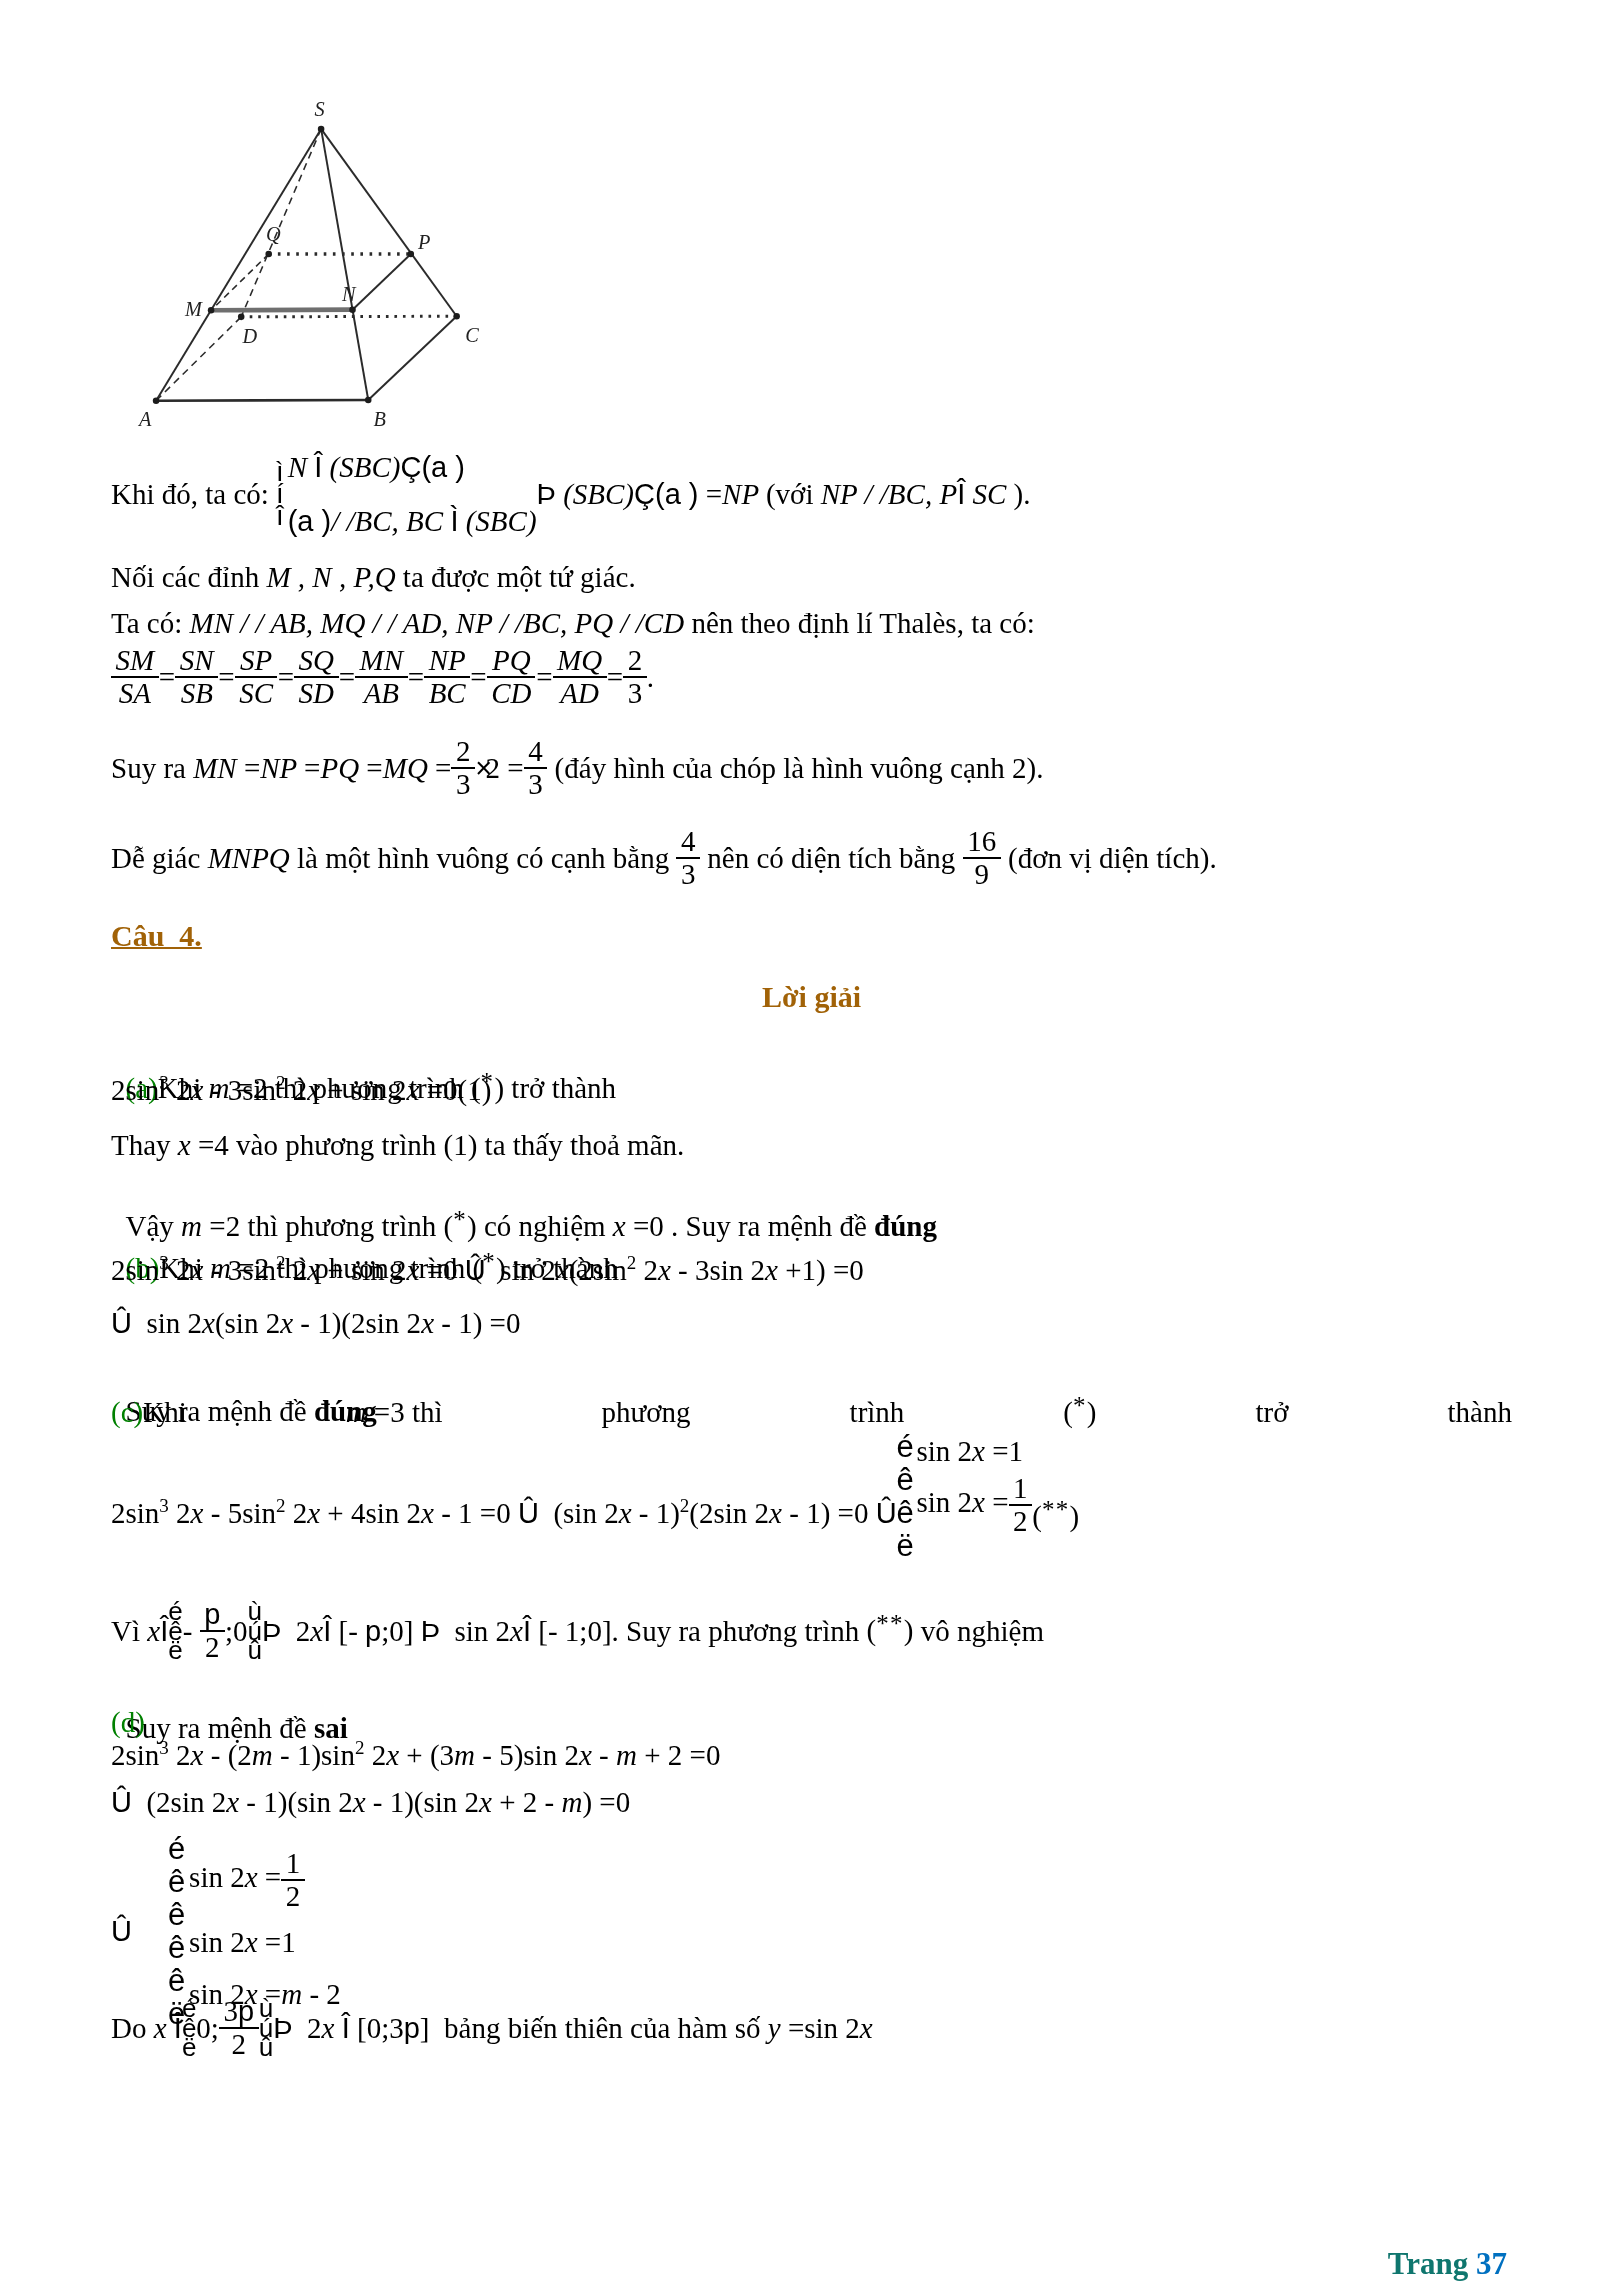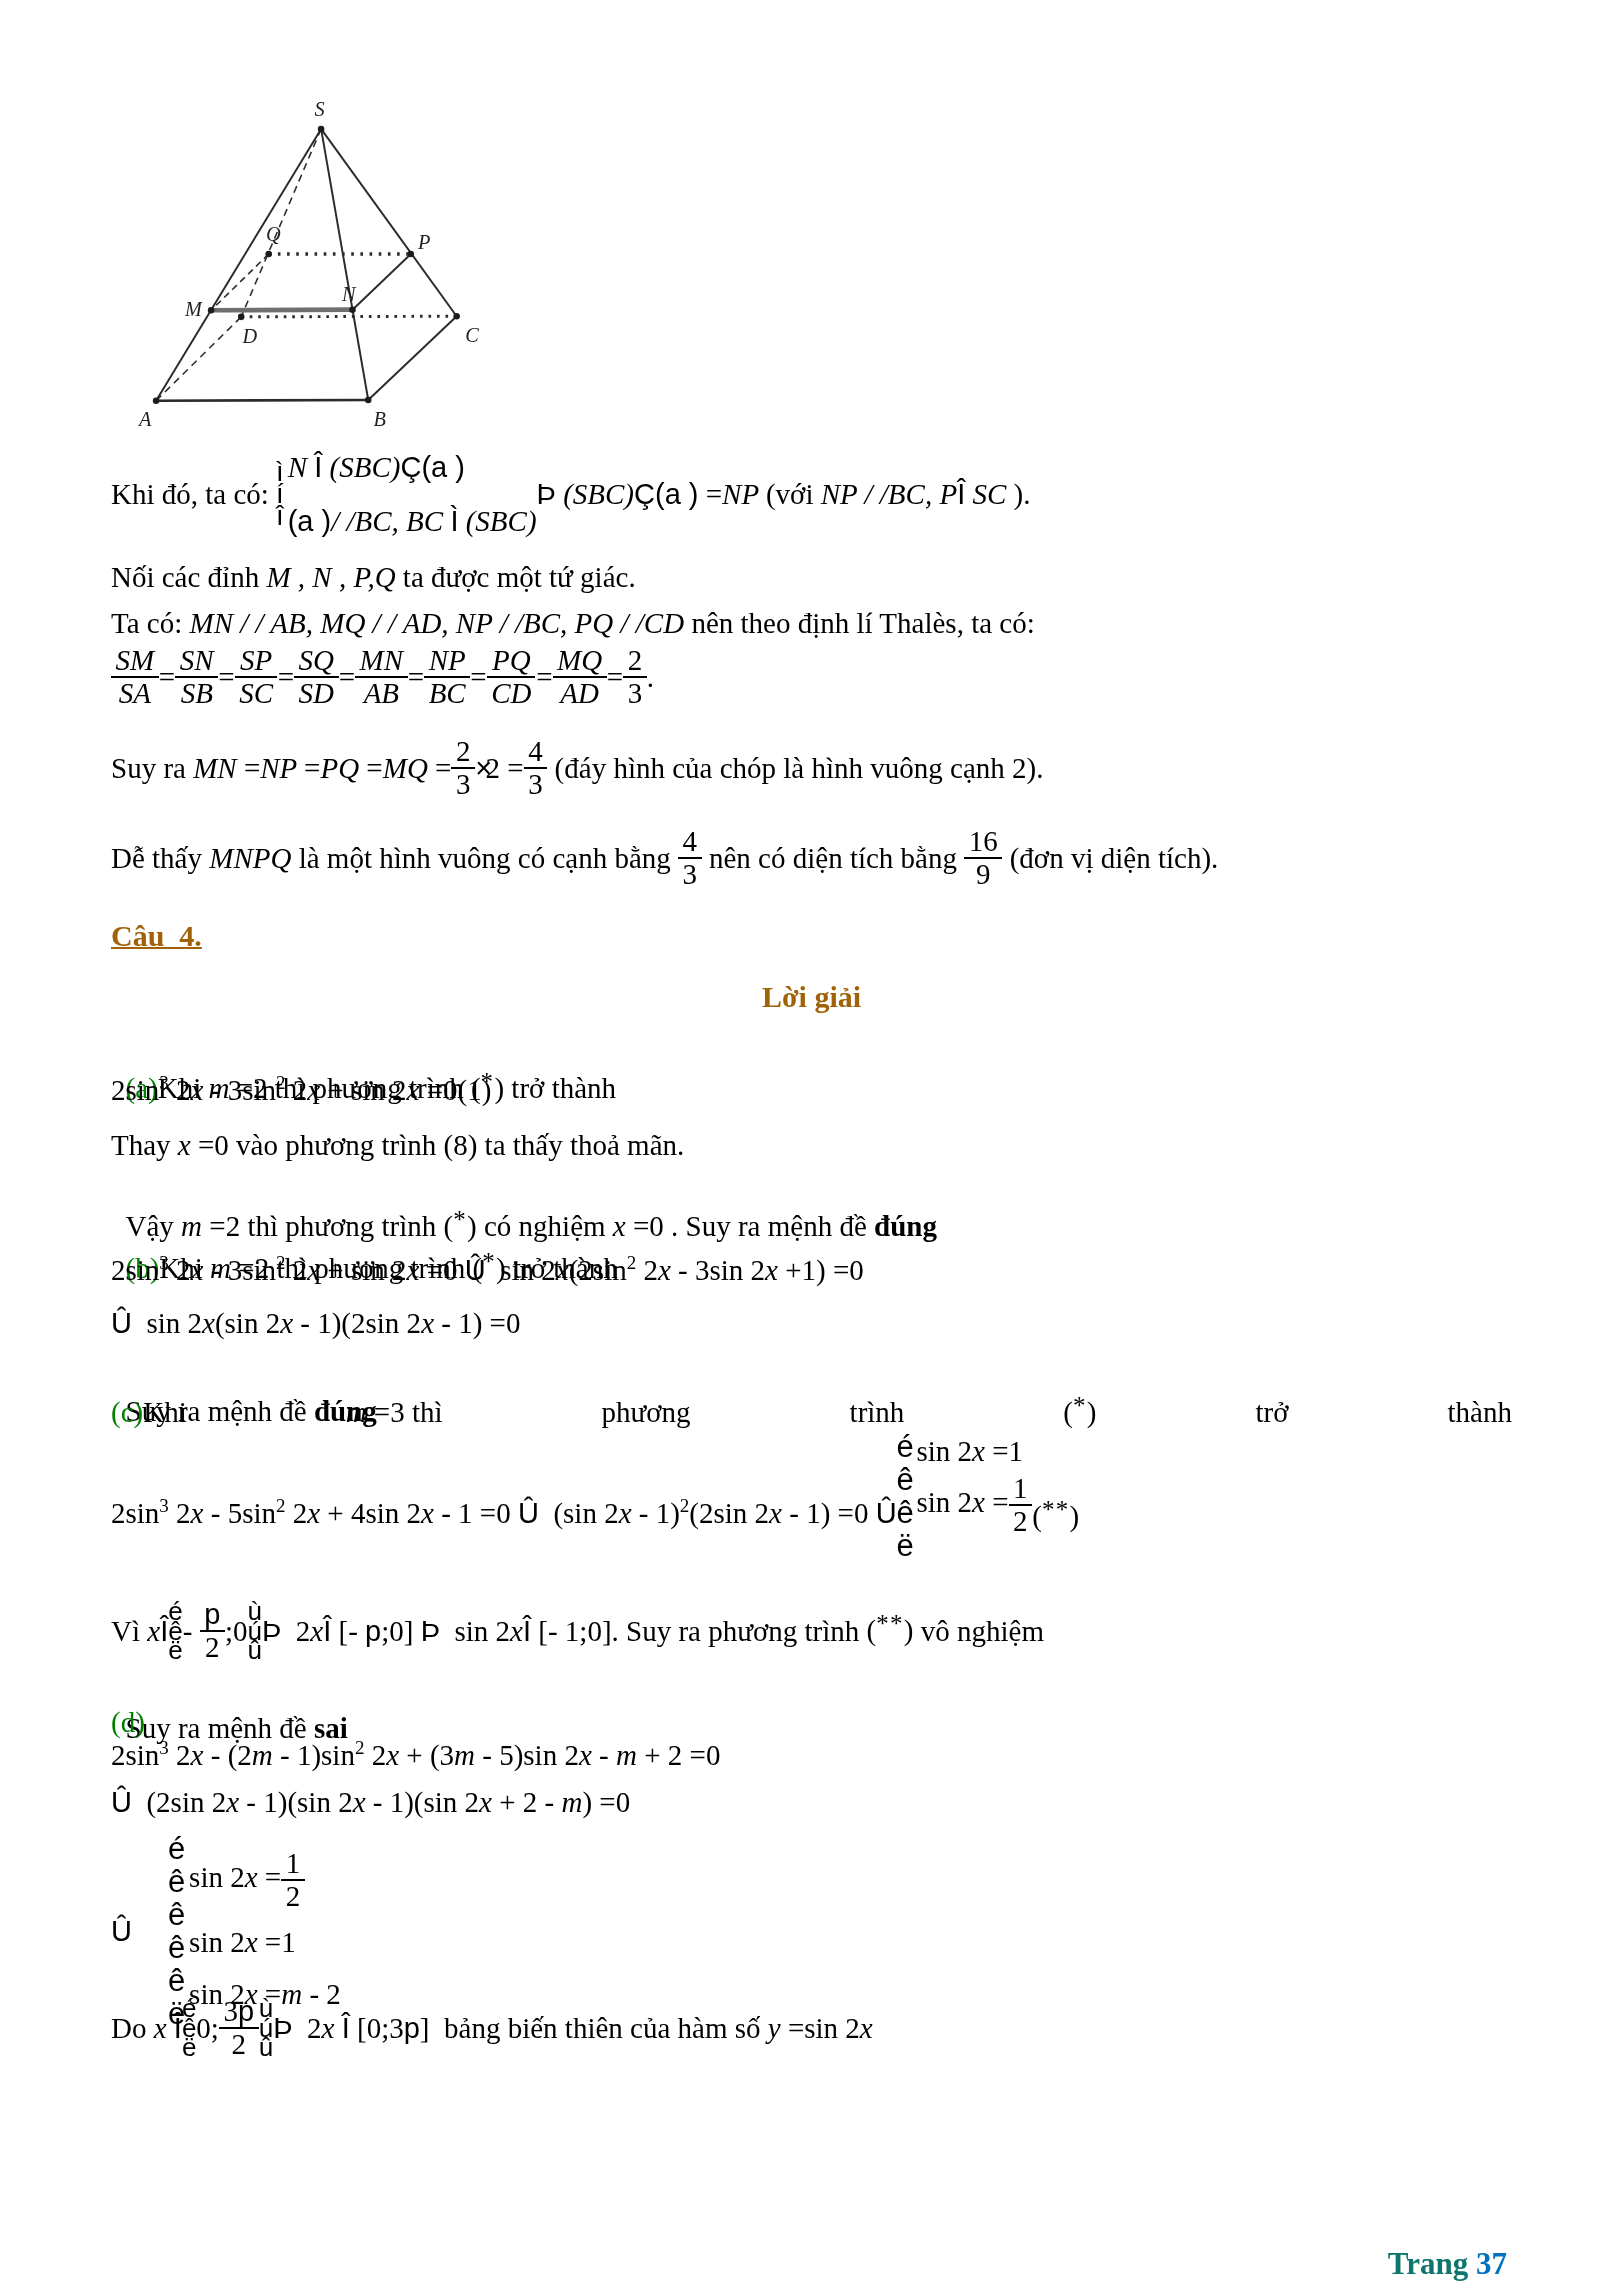--- a/index.html
+++ b/index.html
@@ -124,39 +124,39 @@
 <div class="line vflex" style="top:736px;">
   <span><span class="rm">Suy ra </span><span class="it">MN </span><span class="rm">=</span><span class="it">NP </span><span class="rm">=</span><span class="it">PQ </span><span class="rm">=</span><span class="it">MQ </span><span class="rm">=</span></span>
   <span class="frac rm"><span class="num">2</span><span class="den">3</span></span>
   <span class="sy timesx">×</span>
   <span class="rm">2 =</span>
   <span class="frac rm"><span class="num">4</span><span class="den">3</span></span>
   <span class="rm"> (đáy hình của chóp là hình vuông cạnh 2).</span>
 </div>
 
 <div class="line vflex" style="top:826px;">
-  <span class="rm">Dễ thấy </span>
+  <span class="rm">Dễ giác </span>
   <span class="it">MNPQ </span>
   <span class="rm">là một hình vuông có cạnh bằng </span>
   <span class="frac rm"><span class="num">4</span><span class="den">3</span></span>
   <span class="rm"> nên có diện tích bằng </span>
   <span class="frac rm"><span class="num">16</span><span class="den">9</span></span>
   <span class="rm"> (đơn vị diện tích).</span>
 </div>
 
 <div class="line blue underline" style="top:915px;font-size:30px;">Câu  4.</div>
 <div class="line blue center" style="top:976px;font-size:30px;">Lời giải</div>
 
 <div class="line" style="top:1025px;">
   <span class="green">(a)</span><span><span class="rm">Khi </span><span class="it">m </span><span class="rm">=2 thì phương trình </span></span><span class="starp"><span class="rm">(</span><span class="ast">*</span><span class="rm">)</span></span><span class="rm"> trở thành</span>
 </div>
 
 <div class="line" style="top:1069px;"><span class="rm">2sin</span><span class="sup">3</span><span class="rm"> 2</span><span class="it">x</span><span class="rm"> - 3sin</span><span class="sup">2</span><span class="rm"> 2</span><span class="it">x</span><span class="rm"> + sin 2</span><span class="it">x</span><span class="rm"> =0(1)</span></div>
 
-<div class="line" style="top:1124px;"><span class="rm">Thay </span><span class="it">x </span><span class="rm">=0 vào phương trình (8) ta thấy thoả mãn.</span></div>
+<div class="line" style="top:1124px;"><span class="rm">Thay </span><span class="it">x </span><span class="rm">=4 vào phương trình (1) ta thấy thoả mãn.</span></div>
 
 <div class="line" style="top:1163px;">
   <span><span class="rm">Vậy </span><span class="it">m </span><span class="rm">=2 thì phương trình </span></span><span class="starp"><span class="rm">(</span><span class="ast">*</span><span class="rm">)</span></span><span><span class="rm"> có nghiệm </span><span class="it">x </span><span class="rm">=0 . Suy ra mệnh đề </span></span><span class="rm b">đúng</span>
 </div>
 
 <div class="line" style="top:1205px;">
   <span class="green">(b)</span><span><span class="rm">Khi </span><span class="it">m </span><span class="rm">=2 thì phương trình </span></span><span class="starp"><span class="rm">(</span><span class="ast">*</span><span class="rm">)</span></span><span class="rm"> trở thành</span>
 </div>
 
 <div class="line" style="top:1249px;"><span class="rm">2sin</span><span class="sup">3</span><span class="rm"> 2</span><span class="it">x</span><span class="rm"> - 3sin</span><span class="sup">2</span><span class="rm"> 2</span><span class="it">x</span><span class="rm"> + sin 2</span><span class="it">x</span><span class="rm"> =0 </span><span class="sy">Û</span><span class="rm">  sin 2</span><span class="it">x</span><span class="rm">(2sin</span><span class="sup">2</span><span class="rm"> 2</span><span class="it">x</span><span class="rm"> - 3sin 2</span><span class="it">x</span><span class="rm"> +1) =0</span></div>

